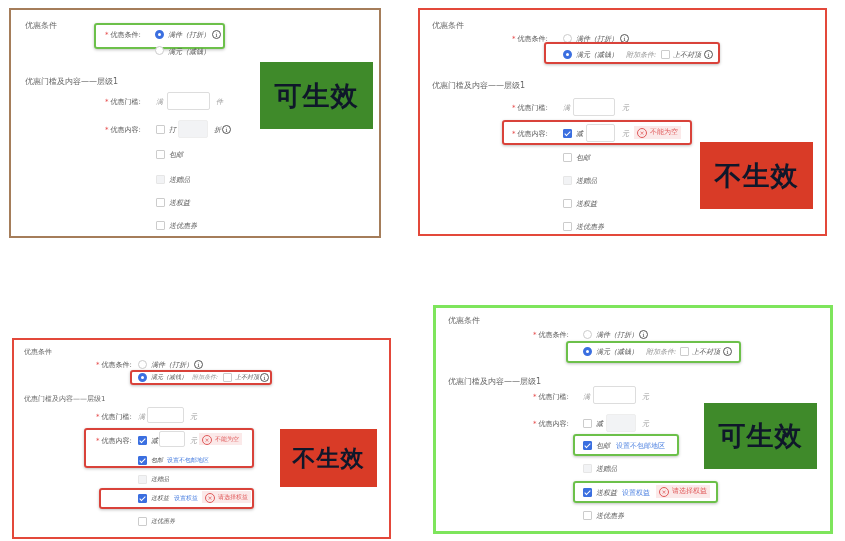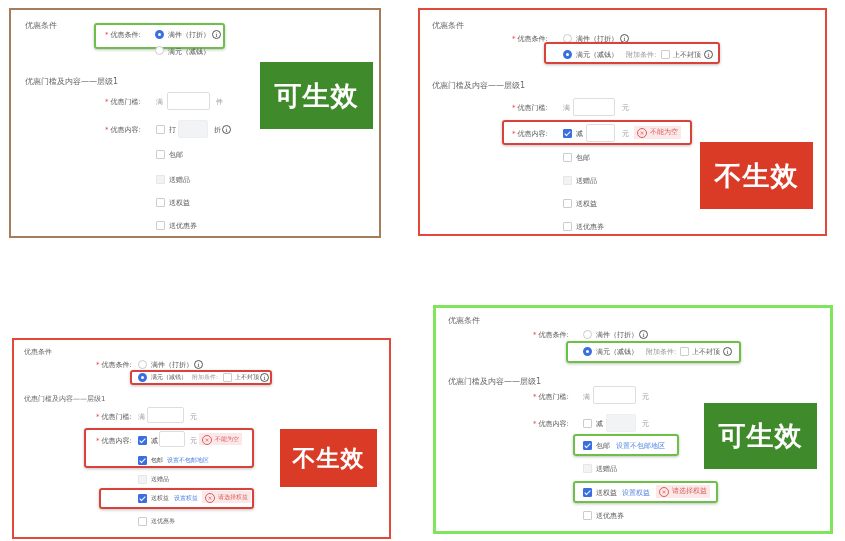--- a/index.html
+++ b/index.html
@@ -3,36 +3,36 @@
 <meta charset="utf-8">
 <style>
   html,body{margin:0;padding:0;}
   body{width:845px;height:541px;background:#ffffff;position:relative;overflow:hidden;
        font-family:"DejaVu Sans","Liberation Sans",sans-serif;color:#555;}
   .panel{position:absolute;background:#fff;box-sizing:border-box;}
   .abs{position:absolute;white-space:nowrap;}
   .sec-title{font-size:8px;color:#666;}
   .lbl{font-size:7px;color:#555;text-align:right;}
   .req{color:#e54545;margin-right:2px;}
-  .txt{font-size:7px;color:#555;}
+  .txt{font-size:7px;color:#555;font-style:italic;}
   .muted{color:#999;}
   .link{font-size:7px;color:#4a7fe0;}
   .radio{position:absolute;width:9px;height:9px;border-radius:50%;border:1px solid #ccc;box-sizing:border-box;background:#fff;}
   .radio.on{border:3px solid #3b6fe0;background:#fff;}
   .cb{position:absolute;width:9px;height:9px;border:1px solid #ccc;box-sizing:border-box;background:#fff;border-radius:1px;}
   .cb.dis{background:#f2f3f5;border-color:#e6e6e6;}
   .cb.on{background:#3b6fe0;border-color:#3b6fe0;}
   .cb.on::after{content:"";position:absolute;left:2px;top:0px;width:2px;height:5px;border:solid #fff;border-width:0 1.5px 1.5px 0;transform:rotate(45deg);}
   .input{position:absolute;border:1px solid #ddd;box-sizing:border-box;background:#fff;border-radius:2px;}
   .input.dis{background:#f2f3f5;border-color:#eee;}
   .info{position:absolute;width:9px;height:9px;border:1px solid #555;border-radius:50%;box-sizing:border-box;font-size:6px;line-height:7px;text-align:center;color:#333;font-family:"DejaVu Serif",serif;}
   .err{position:absolute;background:#fbe9e9;font-size:7px;color:#e05a5a;padding:0 3px;line-height:13px;height:13px;}
   .err .x{display:inline-block;width:8px;height:8px;border:1px solid #e05a5a;border-radius:50%;font-size:6px;line-height:8px;text-align:center;margin-right:3px;vertical-align:-1px;}
   .hl{position:absolute;box-sizing:border-box;border-radius:3px;box-shadow:0 1px 3px rgba(0,0,0,0.25);}
-  .badge{position:absolute;color:#ffffff;font-weight:bold;display:flex;align-items:center;justify-content:center;font-size:27px;letter-spacing:1px;}
+  .badge{position:absolute;color:#0f172a;font-weight:bold;display:flex;align-items:center;justify-content:center;font-size:27px;letter-spacing:1px;}
 </style>
 </head>
 <body>
 
 <div class="panel" style="left:9px;top:8px;width:372px;height:230px;border:2px solid #a57d5a;">
   <div class="abs sec-title" style="left:14px;top:10px;">优惠条件</div>
 
   <div class="hl" style="left:83px;top:13px;width:131px;height:26px;border:2px solid #6cc04a;"></div>
   <div class="abs lbl" style="left:94px;top:20px;"><span class="req">*</span><span>优惠条件:</span></div>
   <div class="radio on" style="left:144px;top:20px;"></div>

